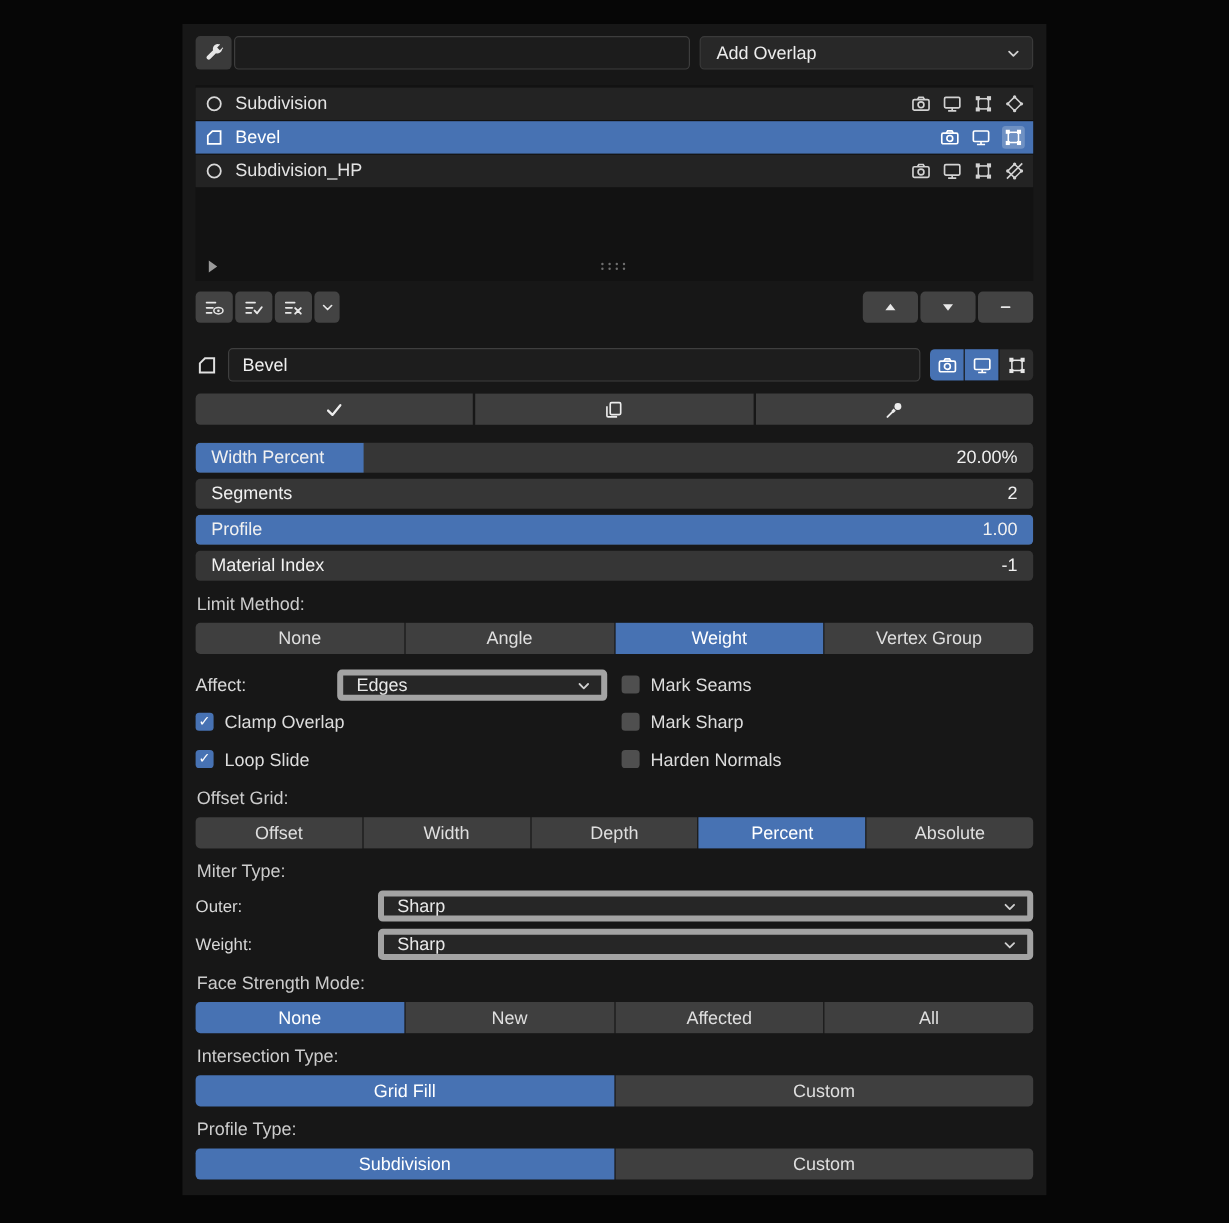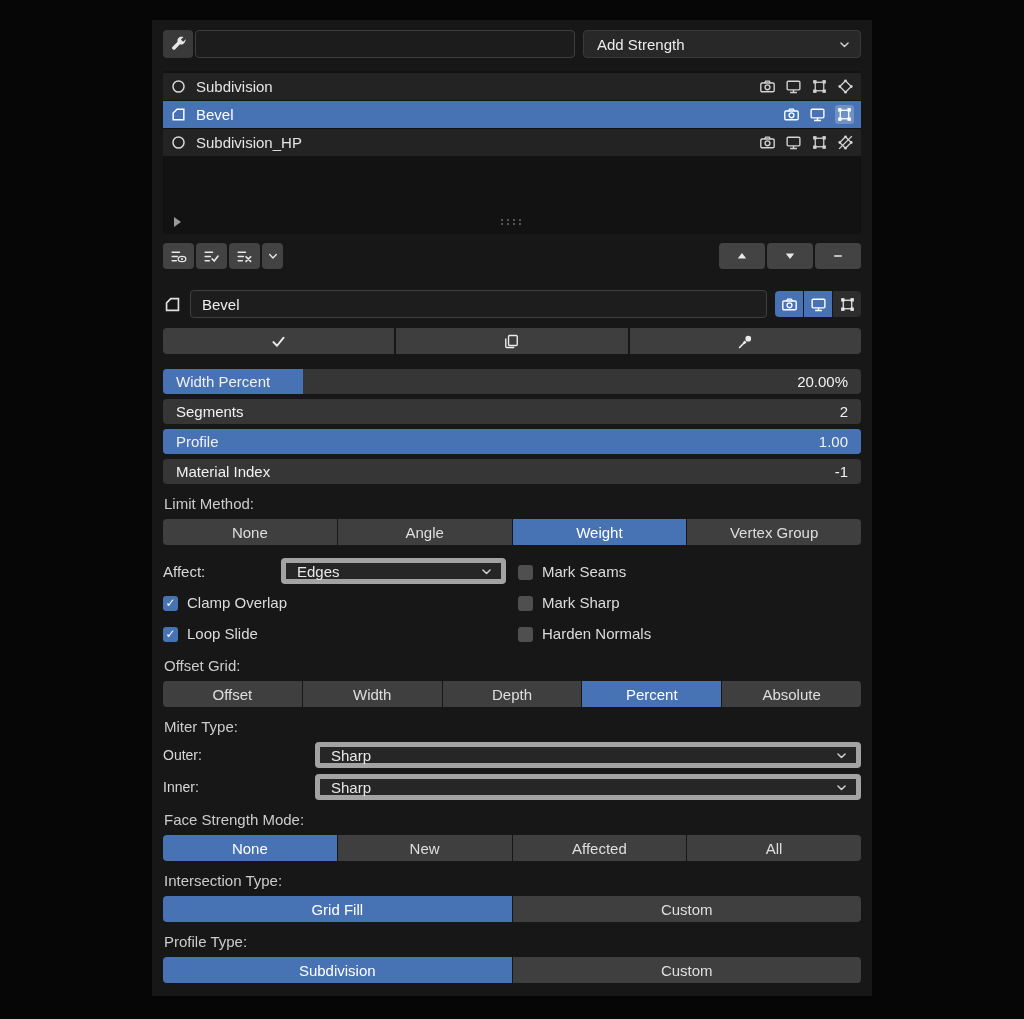--- a/index.html
+++ b/index.html
@@ -82,21 +82,21 @@
   .sbtn:last-child { border-radius:0 4px 4px 0; }
   .sbtn.sel { background:#4772b3; color:#fff; }
 
   
   .two-col { display:grid; grid-template-columns:1fr 1fr; column-gap:12px; row-gap:5px; margin:13px 0 3px; }
   .cell { height:26px; display:flex; align-items:center;gap:36px; }
   .affect-label { width:82px; font-size:15px; color:#d8d8d8; }
   .dd { flex:1; display:flex; justify-content:space-between; align-items:center; background:#262626;
         border:5px solid #a3a3a3; border-radius:4px; height:26px; padding:0 7px 0 11px;
         color:#e8e8e8; font-size:15px; cursor:pointer; }
-  .cbrow { display:flex; align-items:flex-end; gap:9px; font-size:15px; color:#dcdcdc; cursor:pointer; }
+  .cbrow { display:flex; align-items:flex-start; gap:9px; font-size:15px; color:#dcdcdc; cursor:pointer; }
   .cbox { width:15px; height:15px; border-radius:3px; background:#4f4f4f; color:#fff;
           display:flex; align-items:center; justify-content:center; font-size:12px; }
   .cbox.checked { background:#4772b3; }
 
   
   .miter-row { display:flex; align-items:center; margin-bottom:6px; }
   .miter-label { width:152px; font-size:14px; color:#d8d8d8; }
 </style>
 </head>
 <body>
@@ -198,21 +198,21 @@
   <div class="header-row">
     <div class="search-group">
       <button class="wrench-btn">
         <svg class="ic">
             <use href="#i-wrench"></use>
           </svg>
       </button>
       <input class="search-input" value="" style="">
     </div>
     <button class="add-btn">
-      <span>Add Strength</span>
+      <span>Add Overlap</span>
       <svg class="chev">
           <use href="#i-chev"></use>
         </svg>
     </button>
   </div>
 
   <div class="mod-list">
 
     <div class="mrow">
       <svg class="ic">
@@ -458,21 +458,21 @@
   <div class="miter-row">
     <span class="miter-label">Outer:</span>
     <div class="dd">
       <span>Sharp</span>
       <svg class="chev">
           <use href="#i-chev"></use>
         </svg>
     </div>
   </div>
   <div class="miter-row">
-    <span class="miter-label">Inner:</span>
+    <span class="miter-label">Weight:</span>
     <div class="dd">
       <span>Sharp</span>
       <svg class="chev">
           <use href="#i-chev"></use>
         </svg>
     </div>
   </div>
 
   <div class="sec-label">Face Strength Mode:</div>
   <div class="seg">

